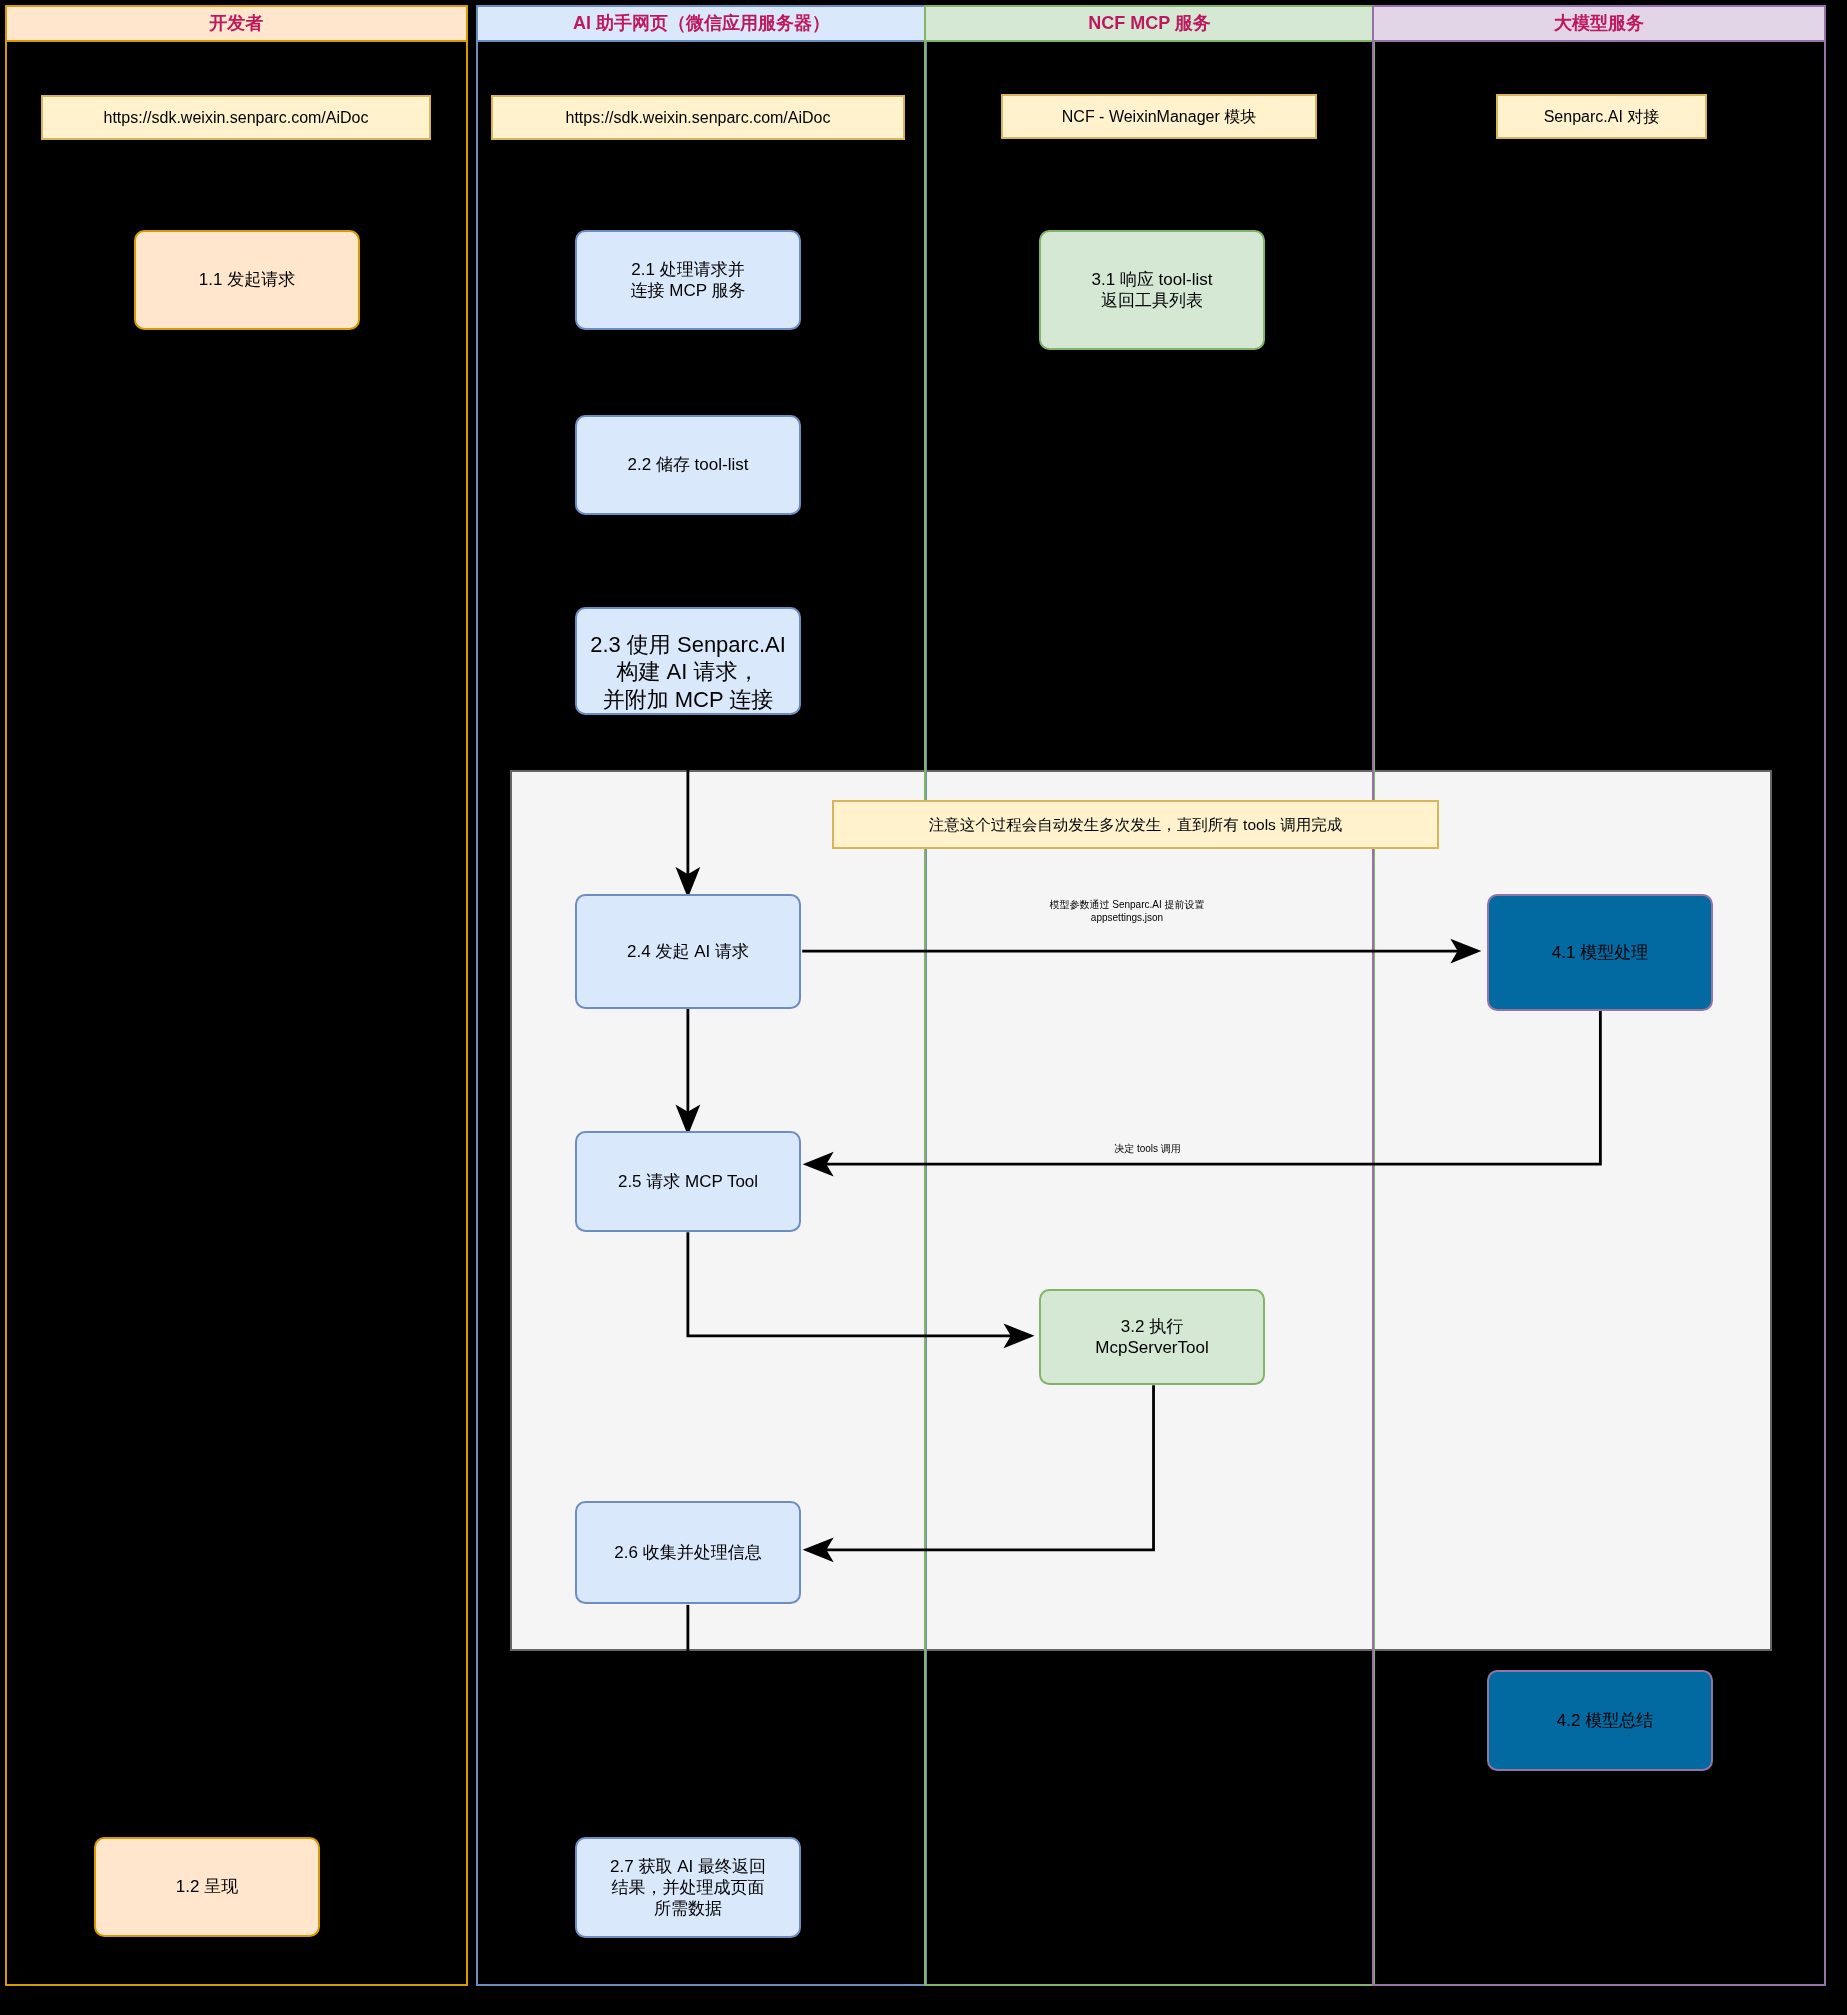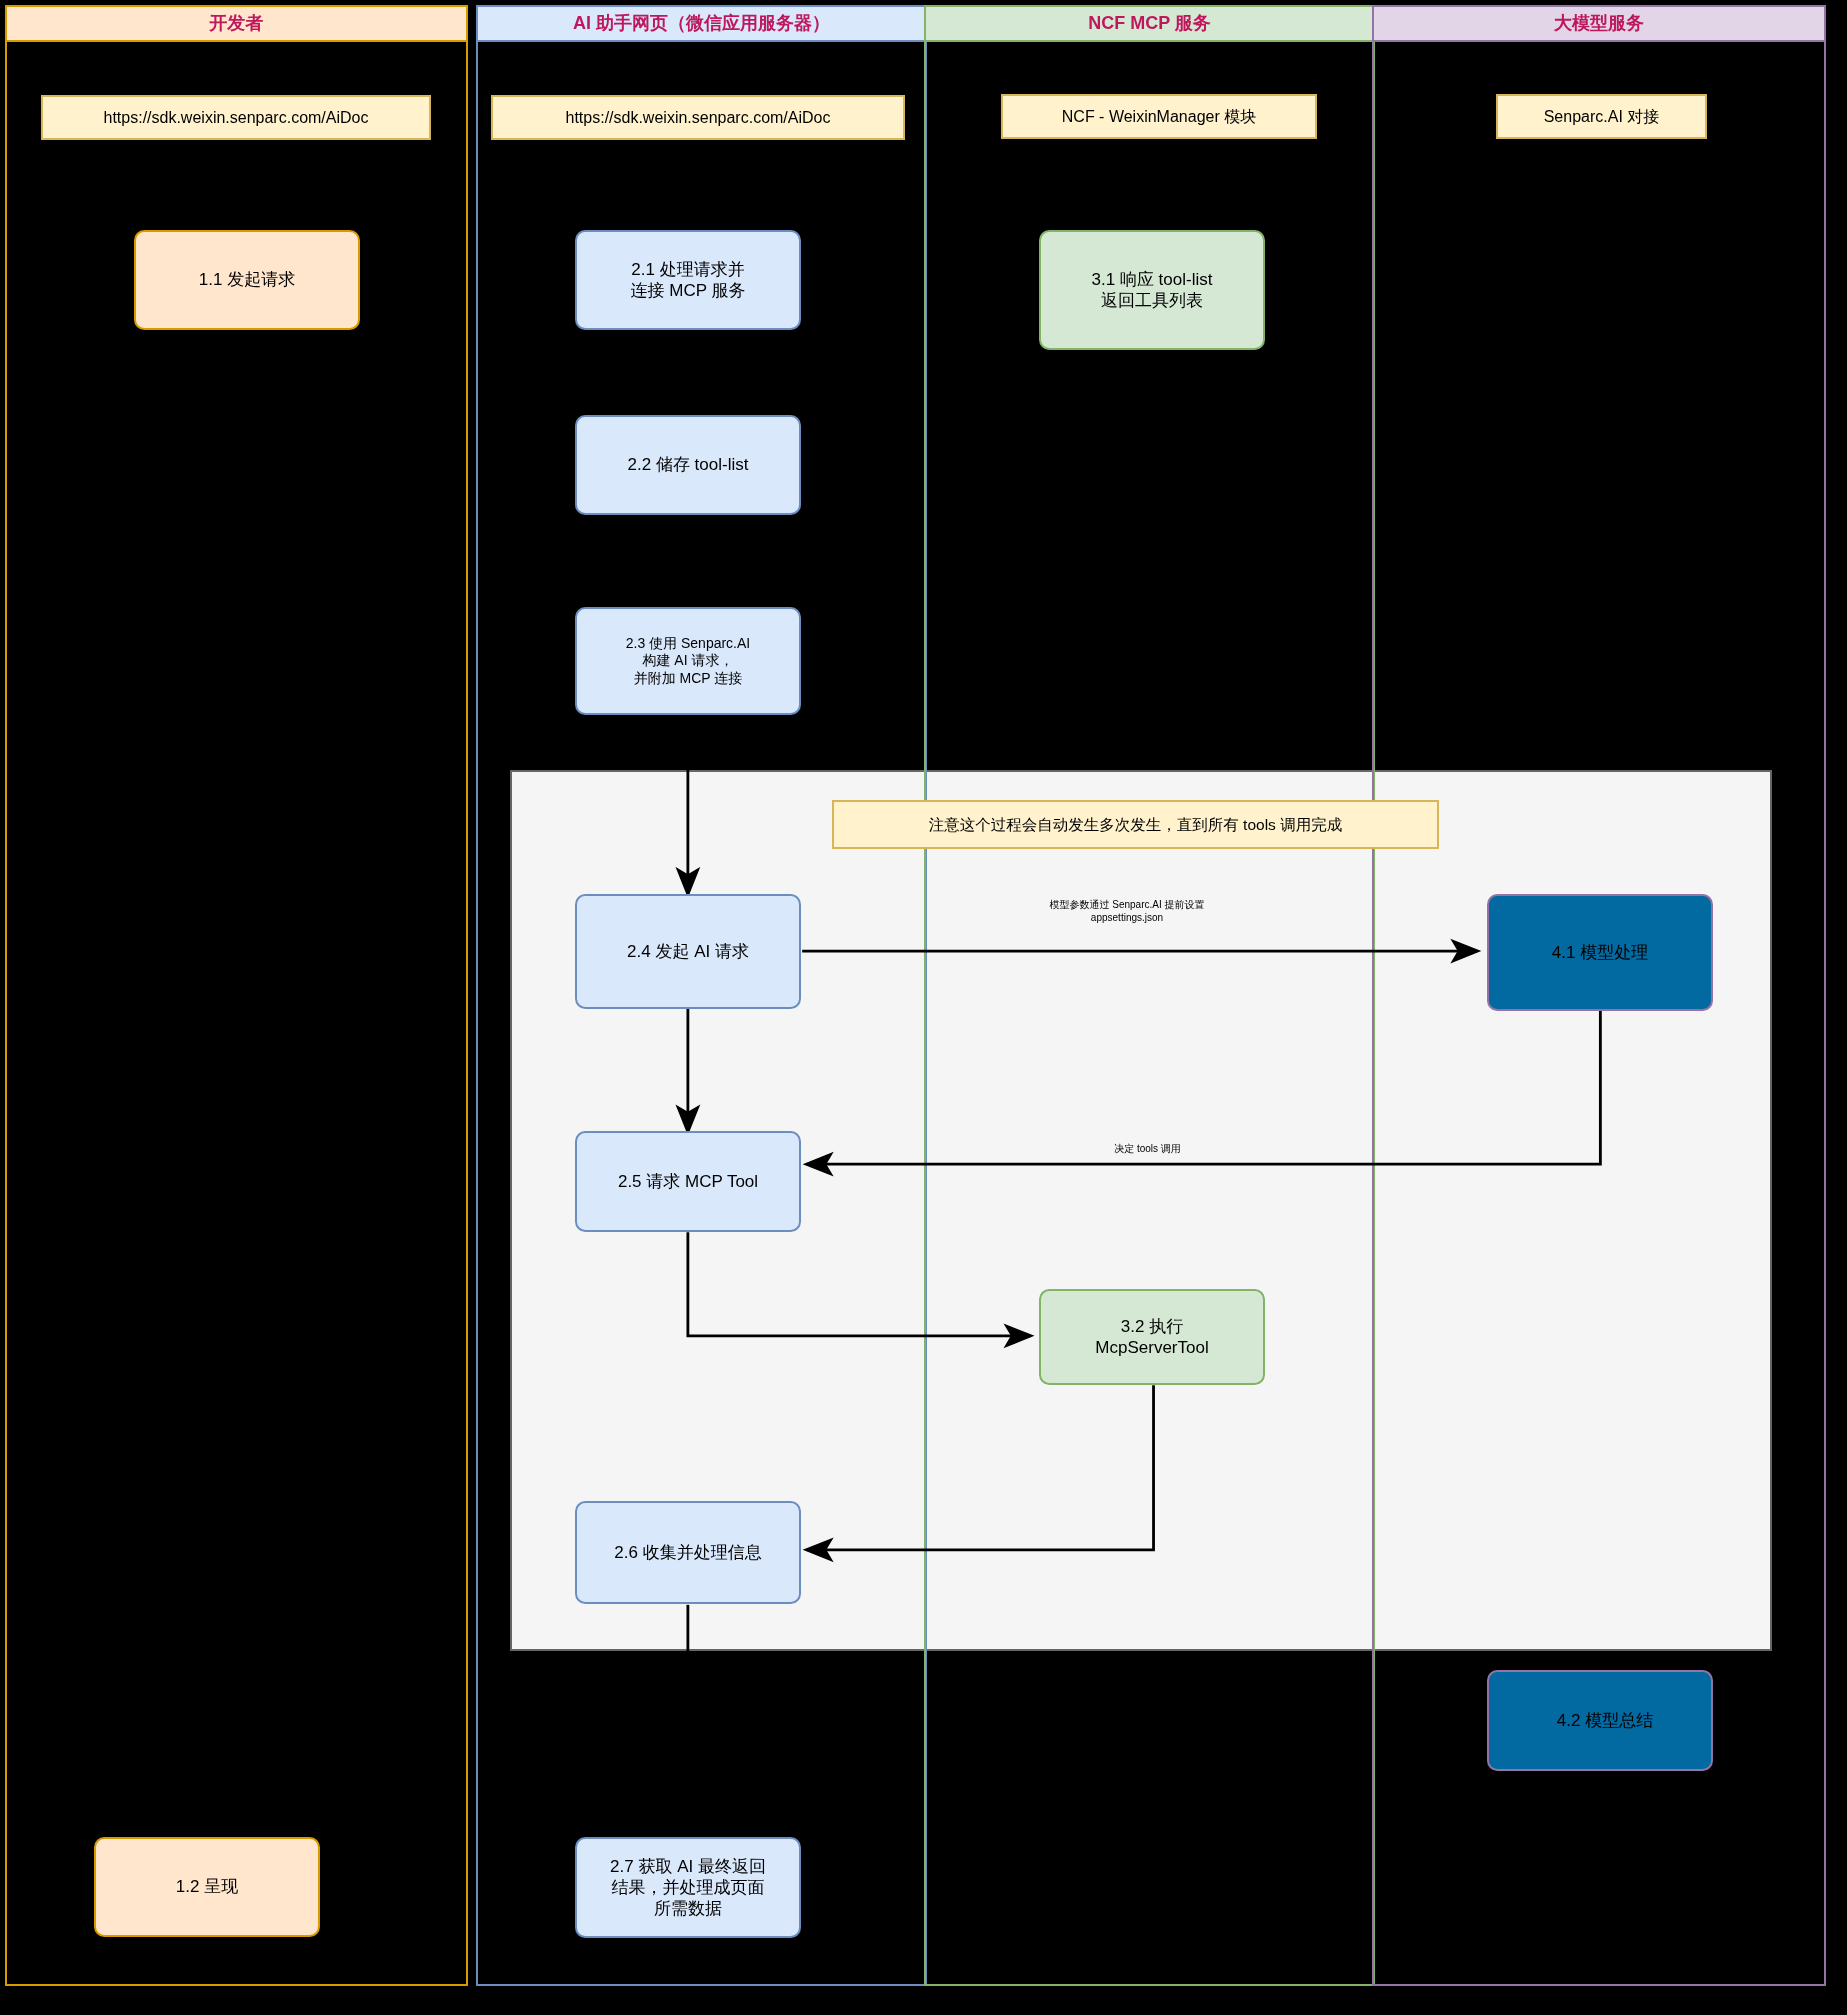--- a/index.html
+++ b/index.html
@@ -113,21 +113,21 @@
 
   <div class="node round n-blue" style="left:575px;top:230px;width:226px;height:100px;font-size:17px;">
     <span>2.1 处理请求并
 连接 MCP 服务</span>
   </div>
 
   <div class="node round n-blue" style="left:575px;top:415px;width:226px;height:100px;font-size:17px;">
     <span>2.2 储存 tool-list</span>
   </div>
 
-  <div class="node round n-blue" style="left:575px;top:607px;width:226px;height:108px;font-size:14px;">
+  <div class="node round n-blue" style="left:575px;top:607px;width:226px;height:108px;font-size:22px;align-items:flex-end;">
     <span>2.3 使用 Senparc.AI
 构建 AI 请求，
 并附加 MCP 连接</span>
   </div>
 
   <div class="node round n-blue" style="left:575px;top:894px;width:226px;height:115px;font-size:17px;">
     <span>2.4 发起 AI 请求</span>
   </div>
 
   <div class="node round n-blue" style="left:575px;top:1131px;width:226px;height:101px;font-size:17px;">

